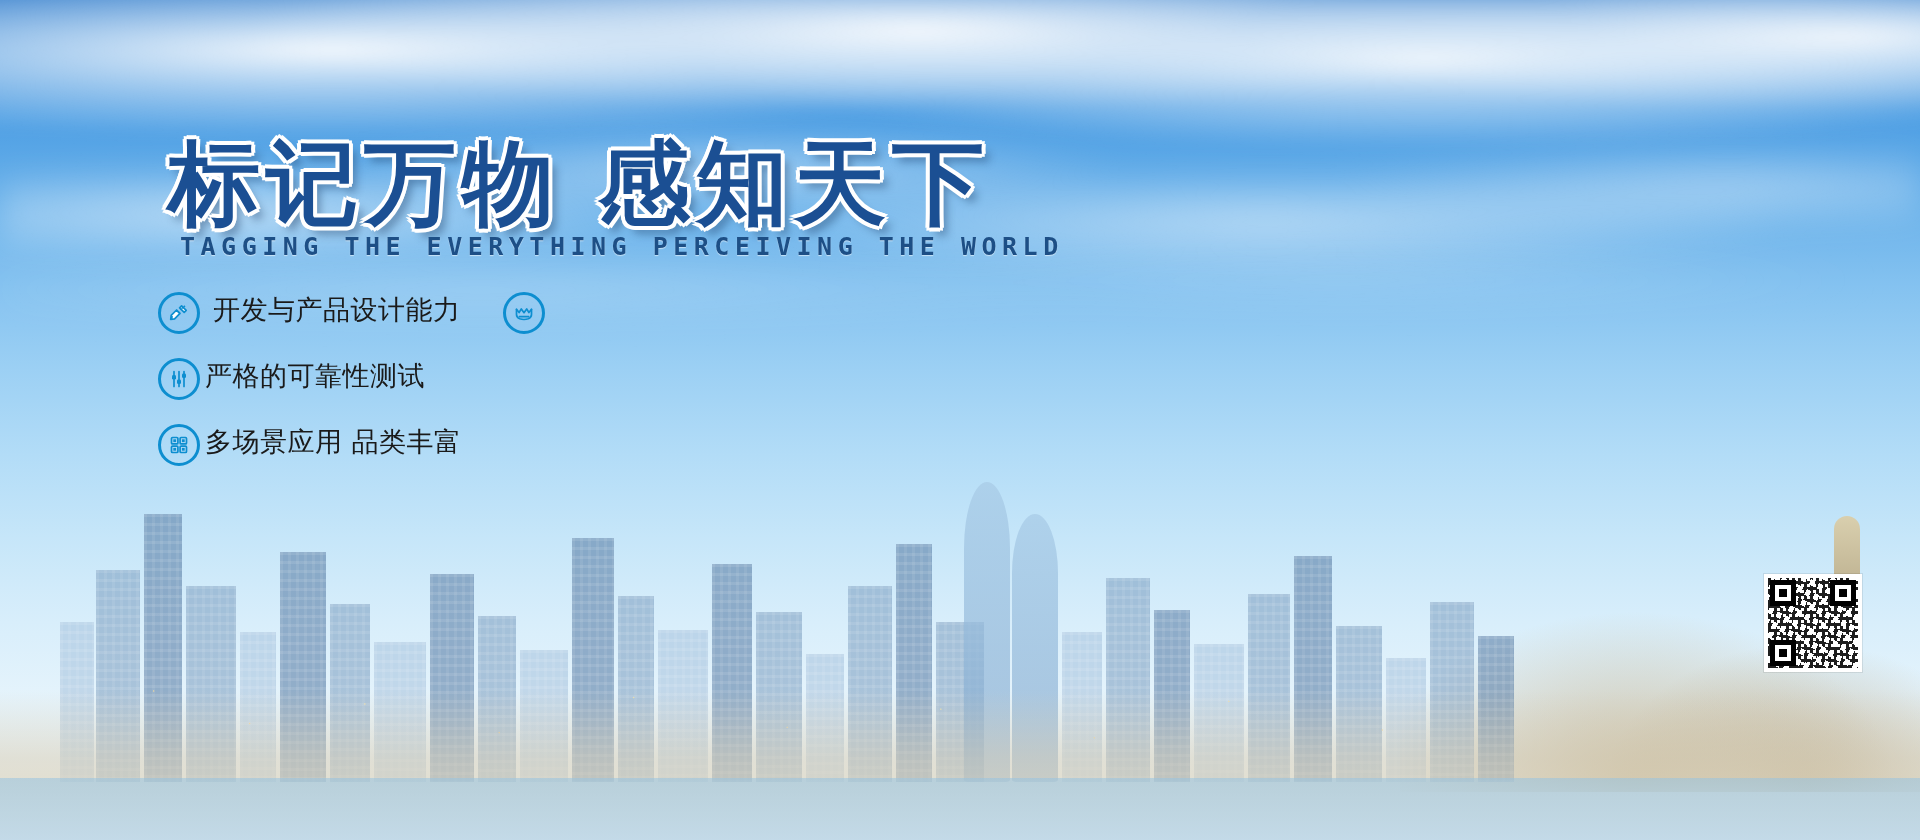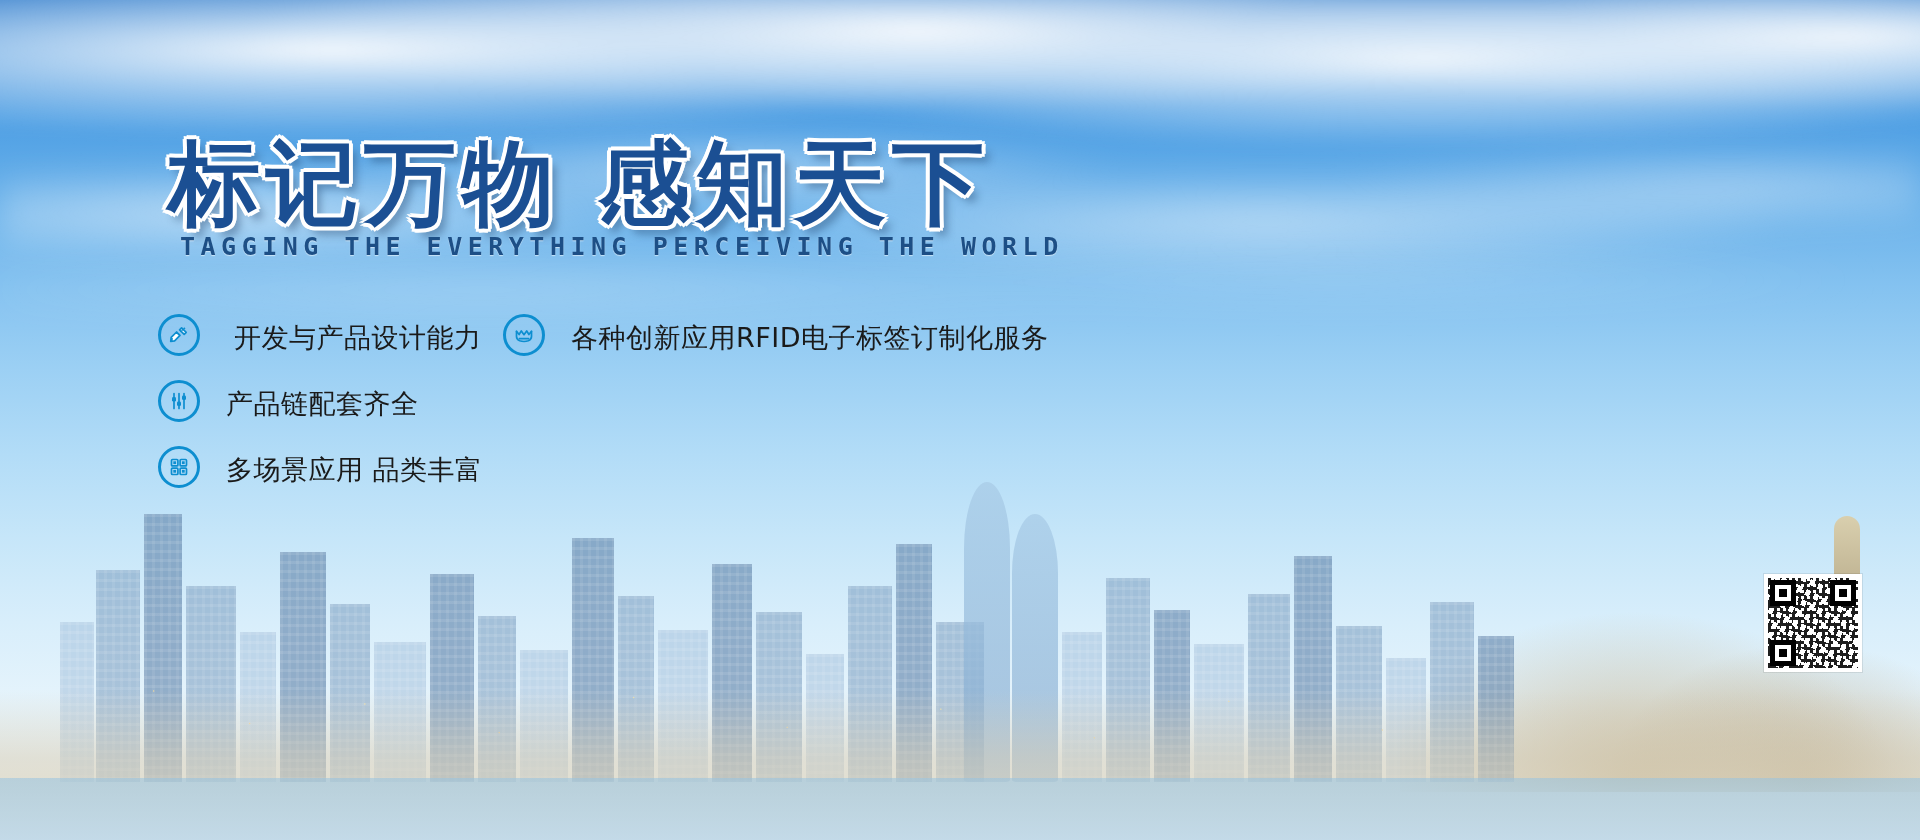--- a/index.html
+++ b/index.html
@@ -71,21 +71,21 @@
     letter-spacing:5.5px; white-space:nowrap;
     font-family:"DejaVu Sans Mono","Liberation Mono",monospace;
     text-shadow:0 1px 1px rgba(255,255,255,.55);
   }
 
   
   .features{ position:absolute; left:158px; top:292px; width:900px; }
   .frow{ display:flex; align-items:flex-start; height:66px; }
   .fcol-l{ width:345px; flex:0 0 345px; }
   .fcol-r{ flex:1 1 auto; }
-  .fitem{ display:flex; align-items:flex-end; gap:26px; height:64px; }
+  .fitem{ display:flex; align-items:flex-start; gap:5px; height:64px; }
   .ficon{
     flex:0 0 auto; width:42px; height:42px; border-radius:50%;
     border:3.5px solid #0d8ed0; display:flex; align-items:center; justify-content:center;
     background:transparent;
   }
   .ficon svg{ display:block; }
   .ftext{
     font-size:27px; color:#1a1a1a; white-space:nowrap; letter-spacing:.5px;
     font-family:"DejaVu Sans","Liberation Sans",sans-serif; font-weight:400;
   }
@@ -246,39 +246,38 @@
           <div class="fitem">
             <span class="ficon">
               <svg width="24" height="24" viewBox="0 0 24 24">
                 <g fill="none" stroke="#0d8ed0" stroke-width="1.7" stroke-linejoin="round" stroke-linecap="round">
                   <path d="M4.5 8.4v5.1c0 2.3 1.6 3.6 3.3 4.3 1.3.5 2.7.7 4.2.7s2.9-.2 4.2-.7c1.7-.7 3.3-2 3.3-4.3V8.4"></path>
                   <path d="M4.5 8.4l2.6 3.1 2.2-3.6 2.7 3.8 2.7-3.8 2.2 3.6 2.6-3.1"></path>
                   <path d="M7.3 15.6h9.4"></path>
                 </g>
               </svg>
             </span>
-            <span class="ftext">各种创新应用RFID电子标签订制化服务</span>
           </div>
         </div>
       </div>
 
       <div class="frow">
         <div class="fcol-l">
           <div class="fitem">
             <span class="ficon">
               <svg width="24" height="24" viewBox="0 0 24 24">
                 <g stroke="#0d8ed0" stroke-width="1.7" stroke-linecap="round" fill="none">
                   <path d="M7 4.5v15M12 4.5v15M17 4.5v15"></path>
                 </g>
                 <rect x="5" y="8" width="4" height="4.6" rx="1.4" fill="#0d8ed0"></rect>
                 <rect x="10" y="12.5" width="4" height="4.6" rx="1.4" fill="#0d8ed0"></rect>
                 <rect x="15" y="6.5" width="4" height="4.6" rx="1.4" fill="#0d8ed0"></rect>
               </svg>
             </span>
-            <span class="ftext">产品链配套齐全</span>
+            <span class="ftext">严格的可靠性测试</span>
           </div>
         </div>
       </div>
 
       <div class="frow">
         <div class="fcol-l">
           <div class="fitem">
             <span class="ficon">
               <svg width="24" height="24" viewBox="0 0 24 24">
                 <g fill="none" stroke="#0d8ed0" stroke-width="1.7">

